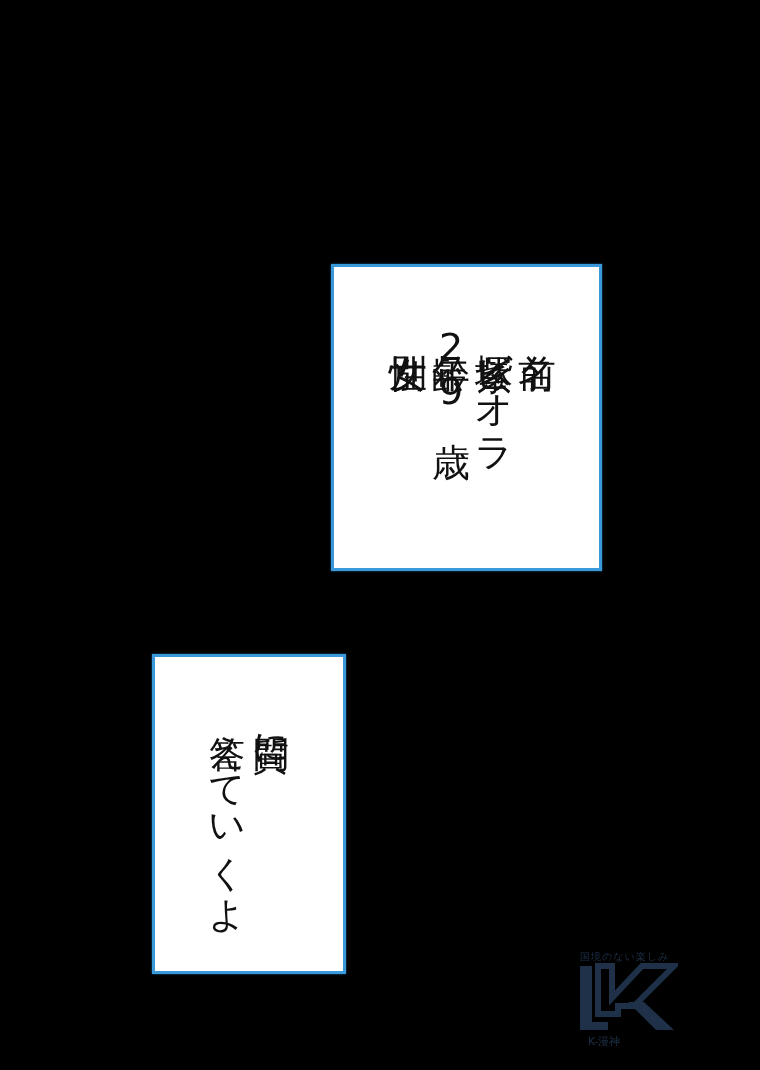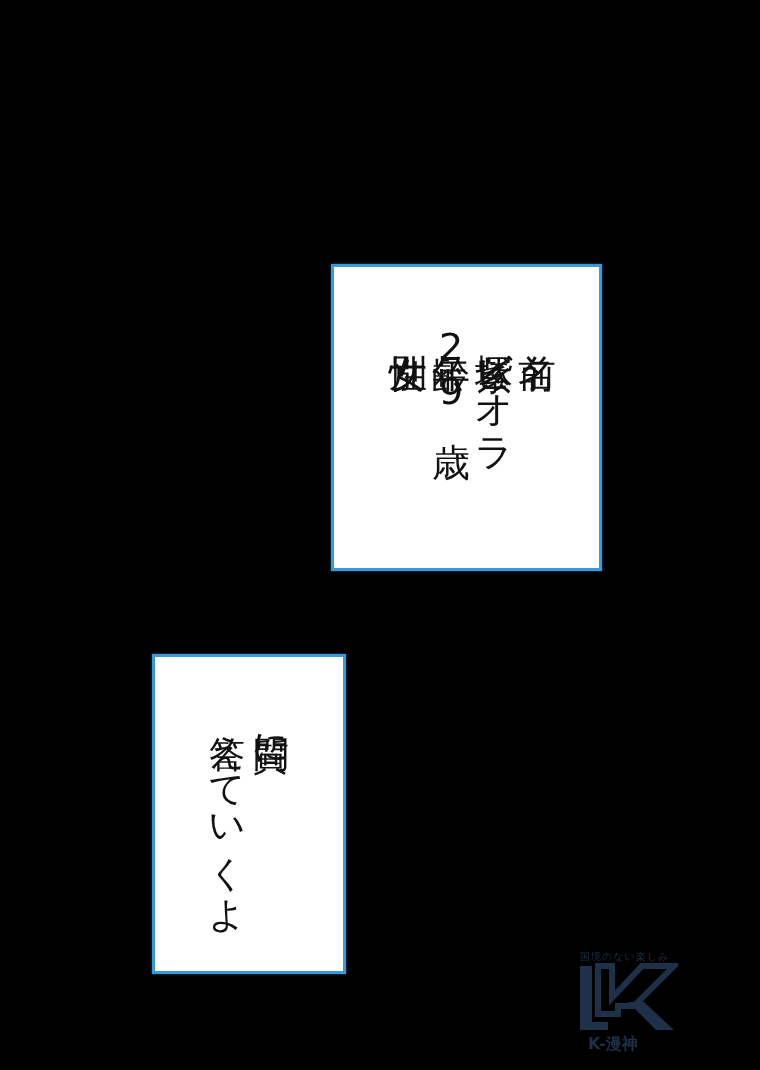--- a/index.html
+++ b/index.html
@@ -32,21 +32,21 @@
     .watermark {
       position: absolute; left: 500px; top: 940px; width: 260px; height: 130px;
       color: #1e3149;
     }
     .wm-tagline {
       position: absolute; left: 80px; top: 10px; font-size: 10px;
       letter-spacing: 1px; color: #1e3149;
     }
     .wm-logo { position: absolute; left: 78px; top: 22px; }
     .wm-brand {
-      position: absolute; left: 88px; top: 94px; font-size: 16px; font-weight: bold;
+      position: absolute; left: 88px; top: 94px; font-size: 11px; font-weight: normal;
     }
     .wm-url {
       position: absolute; left: 6px; top: 104px; font-size: 20px; font-weight: bold;
       letter-spacing: 2px; font-family: "DejaVu Sans Mono", monospace;
     }
   </style>
 </head>
 <body>
 
 <div class="panel p1">

